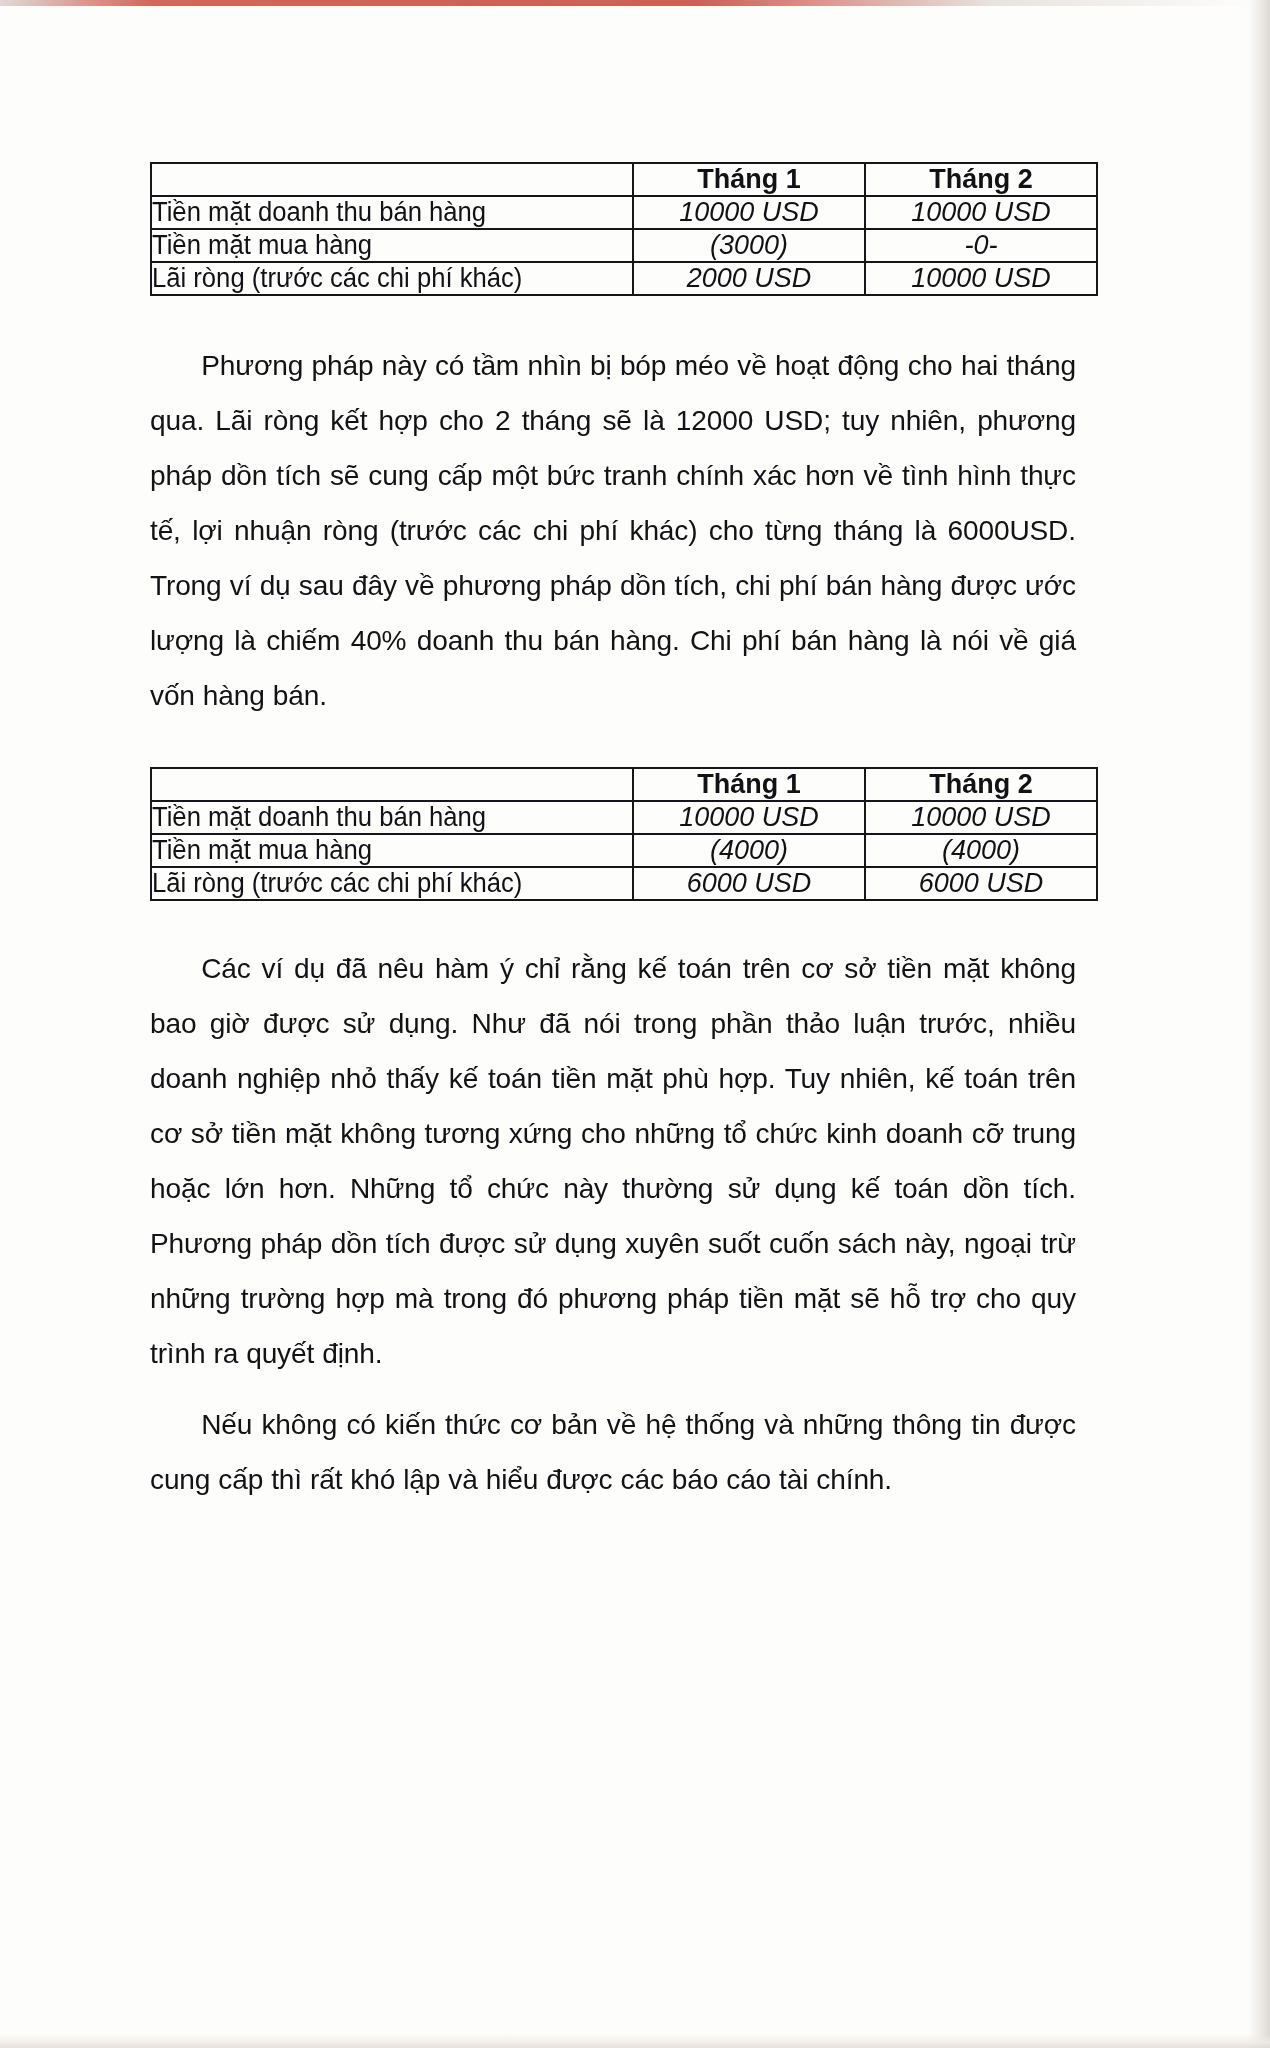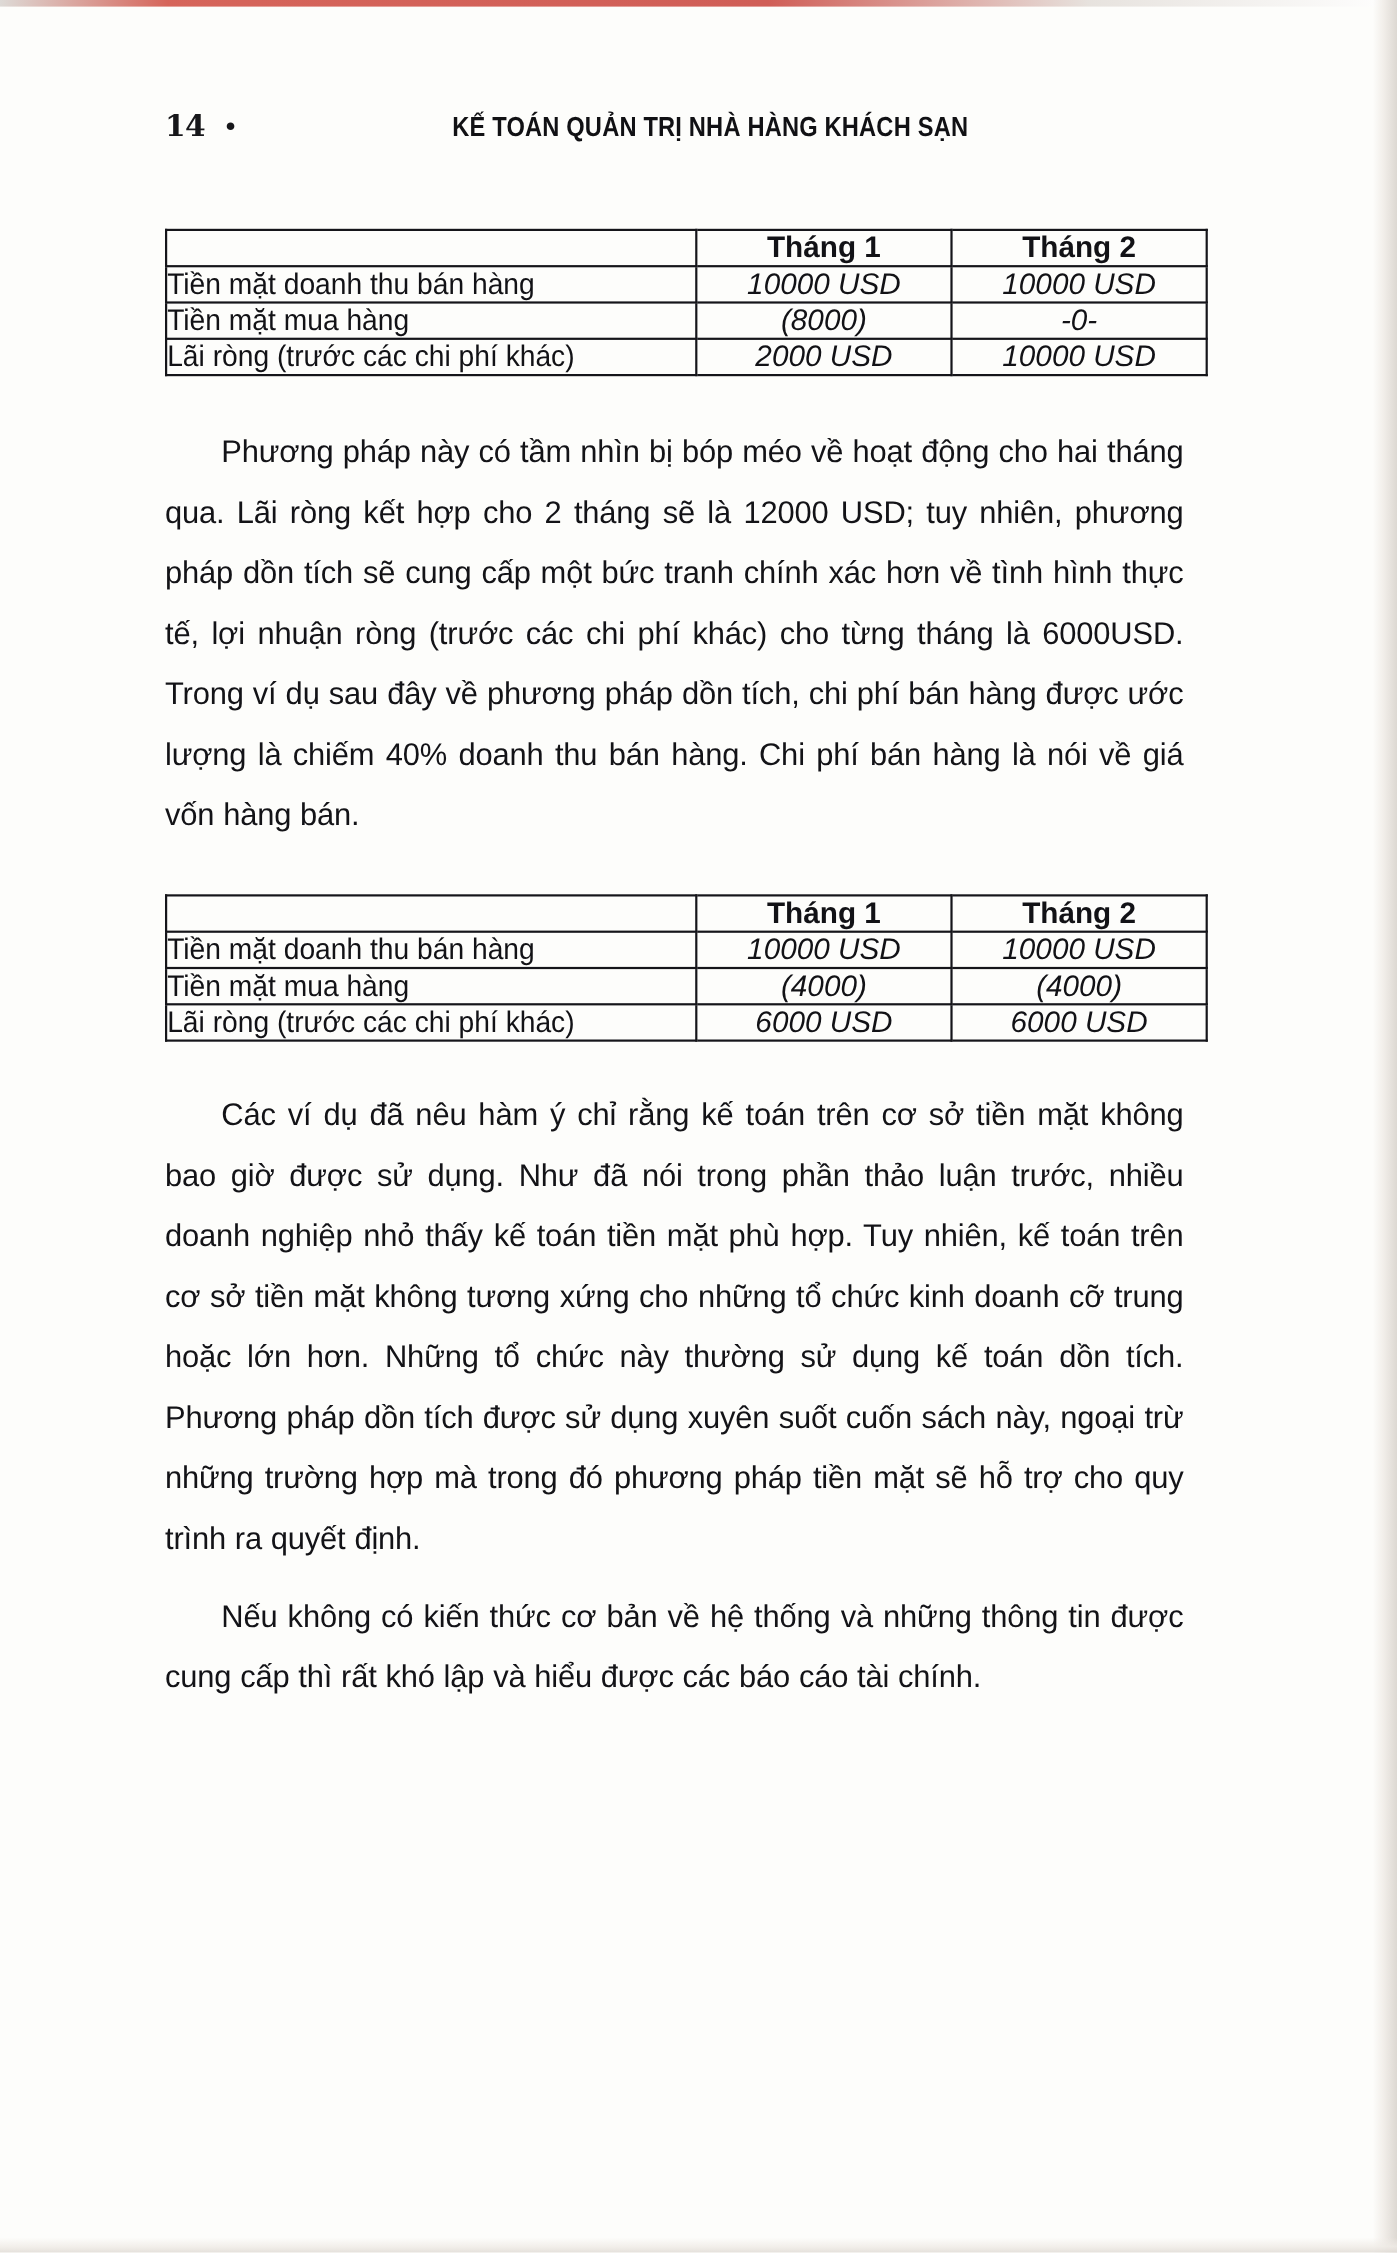--- a/index.html
+++ b/index.html
@@ -146,41 +146,36 @@
 </head>
 <body>
 
 <div class="page">
   <div class="scan-edge-top"></div>
   <div class="scan-edge-right"></div>
   <div class="scan-edge-bottom"></div>
 
   <div class="content">
 
-    <div class="runhead">
-      <span class="folio">14</span>
-      <span class="folio-dot">•</span>
-      <span class="runhead-title">KẾ TOÁN QUẢN TRỊ NHÀ HÀNG KHÁCH SẠN</span>
-    </div>
 
     <table class="fin t1">
       <tbody>
         <tr>
           <td class="c-label cell-empty"></td>
           <td class="c-m1 cell-head">Tháng 1</td>
           <td class="c-m2 cell-head">Tháng 2</td>
         </tr>
         <tr>
           <td class="c-label cell-label">Tiền mặt doanh thu bán hàng</td>
           <td class="c-m1 cell-num">10000 USD</td>
           <td class="c-m2 cell-num">10000 USD</td>
         </tr>
         <tr>
           <td class="c-label cell-label">Tiền mặt mua hàng</td>
-          <td class="c-m1 cell-num">(8000)</td>
+          <td class="c-m1 cell-num">(3000)</td>
           <td class="c-m2 cell-num">-0-</td>
         </tr>
         <tr>
           <td class="c-label cell-label">Lãi ròng (trước các chi phí khác)</td>
           <td class="c-m1 cell-num">2000 USD</td>
           <td class="c-m2 cell-num">10000 USD</td>
         </tr>
       </tbody>
     </table>
 

